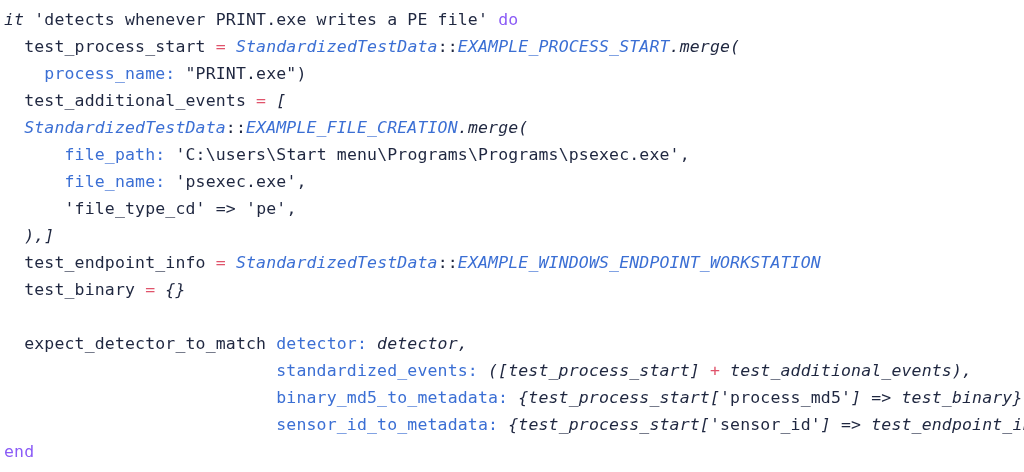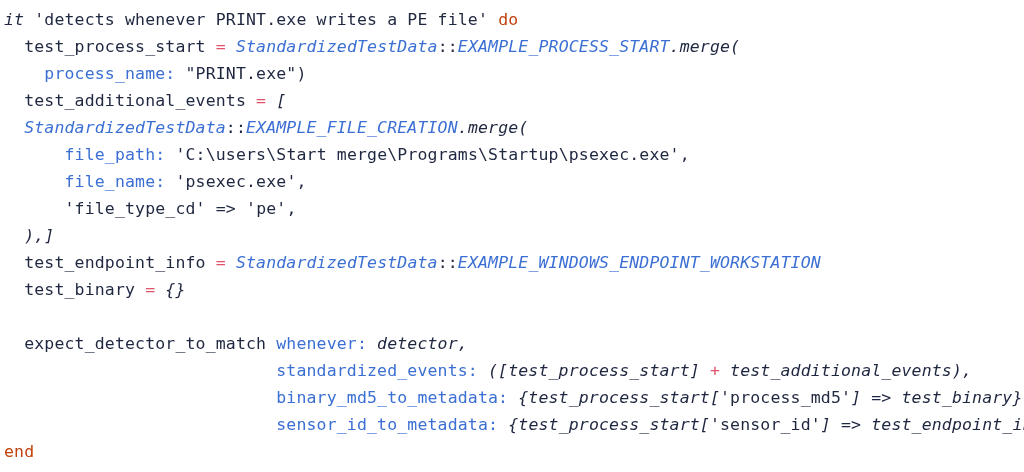--- a/index.html
+++ b/index.html
@@ -28,41 +28,41 @@
     line-height: 27px;
     font-size: 16.5px;
     white-space: pre;
     letter-spacing: 0.15px;
     padding-left: 4px;
   }
   .tok { white-space: pre; }
   
   .t-plain    { color: #1f2740; font-style: italic; }
   .t-str      { color: #1f2740; }
-  .t-kw       { color: #c2410c; }
+  .t-kw       { color: #8b5cf6; }
   .t-op       { color: #e0536b; }
   .t-const    { color: #3b6fd4; font-style: italic; }
   .t-sym      { color: #3b6fd4; }
   .t-ident    { color: #1f2740; }
   .t-punct    { color: #1f2740; }
 </style>
 </head>
 <body>
 
 <div id="code-block" style="background: rgb(255, 255, 255);">
     <div class="code-line"><span class="tok t-plain">it </span><span class="tok t-str">'detects whenever PRINT.exe writes a PE file'</span><span class="tok t-plain"> </span><span class="tok t-kw">do</span></div>
     <div class="code-line"><span class="tok t-ident">  test_process_start </span><span class="tok t-op">=</span><span class="tok t-plain"> </span><span class="tok t-const">StandardizedTestData</span><span class="tok t-punct">::</span><span class="tok t-const">EXAMPLE_PROCESS_START</span><span class="tok t-plain">.merge(</span></div>
     <div class="code-line"><span class="tok t-plain">    </span><span class="tok t-sym">process_name:</span><span class="tok t-plain"> </span><span class="tok t-str">"PRINT.exe")</span></div>
     <div class="code-line"><span class="tok t-ident">  test_additional_events </span><span class="tok t-op">=</span><span class="tok t-plain"> [</span></div>
     <div class="code-line"><span class="tok t-plain">  </span><span class="tok t-const">StandardizedTestData</span><span class="tok t-punct">::</span><span class="tok t-const">EXAMPLE_FILE_CREATION</span><span class="tok t-plain">.merge(</span></div>
-    <div class="code-line"><span class="tok t-plain">      </span><span class="tok t-sym">file_path:</span><span class="tok t-plain"> </span><span class="tok t-str">'C:\users\Start merge\Programs\Startup\psexec.exe',</span></div>
+    <div class="code-line"><span class="tok t-plain">      </span><span class="tok t-sym">file_path:</span><span class="tok t-plain"> </span><span class="tok t-str">'C:\users\Start menu\Programs\Programs\psexec.exe',</span></div>
     <div class="code-line"><span class="tok t-plain">      </span><span class="tok t-sym">file_name:</span><span class="tok t-plain"> </span><span class="tok t-str">'psexec.exe',</span></div>
     <div class="code-line"><span class="tok t-plain">      </span><span class="tok t-str">'file_type_cd'</span><span class="tok t-plain"> =&gt; </span><span class="tok t-str">'pe',</span></div>
     <div class="code-line"><span class="tok t-plain">  ),]</span></div>
     <div class="code-line"><span class="tok t-ident">  test_endpoint_info </span><span class="tok t-op">=</span><span class="tok t-plain"> </span><span class="tok t-const">StandardizedTestData</span><span class="tok t-punct">::</span><span class="tok t-const">EXAMPLE_WINDOWS_ENDPOINT_WORKSTATION</span></div>
     <div class="code-line"><span class="tok t-ident">  test_binary </span><span class="tok t-op">=</span><span class="tok t-plain"> {}</span></div>
     <div class="code-line">&nbsp;</div>
-    <div class="code-line"><span class="tok t-ident">  expect_detector_to_match </span><span class="tok t-sym">whenever:</span><span class="tok t-plain"> detector,</span></div>
+    <div class="code-line"><span class="tok t-ident">  expect_detector_to_match </span><span class="tok t-sym">detector:</span><span class="tok t-plain"> detector,</span></div>
     <div class="code-line"><span class="tok t-plain">                           </span><span class="tok t-sym">standardized_events:</span><span class="tok t-plain"> ([test_process_start] </span><span class="tok t-op">+</span><span class="tok t-plain"> test_additional_events),</span></div>
     <div class="code-line"><span class="tok t-plain">                           </span><span class="tok t-sym">binary_md5_to_metadata:</span><span class="tok t-plain"> {test_process_start[</span><span class="tok t-str">'process_md5'</span><span class="tok t-plain">] =&gt; test_binary},</span></div>
     <div class="code-line"><span class="tok t-plain">                           </span><span class="tok t-sym">sensor_id_to_metadata:</span><span class="tok t-plain"> {test_process_start[</span><span class="tok t-str">'sensor_id'</span><span class="tok t-plain">] =&gt; test_endpoint_info}</span></div>
     <div class="code-line"><span class="tok t-kw">end</span></div>
   </div>
 
 </body></html>

